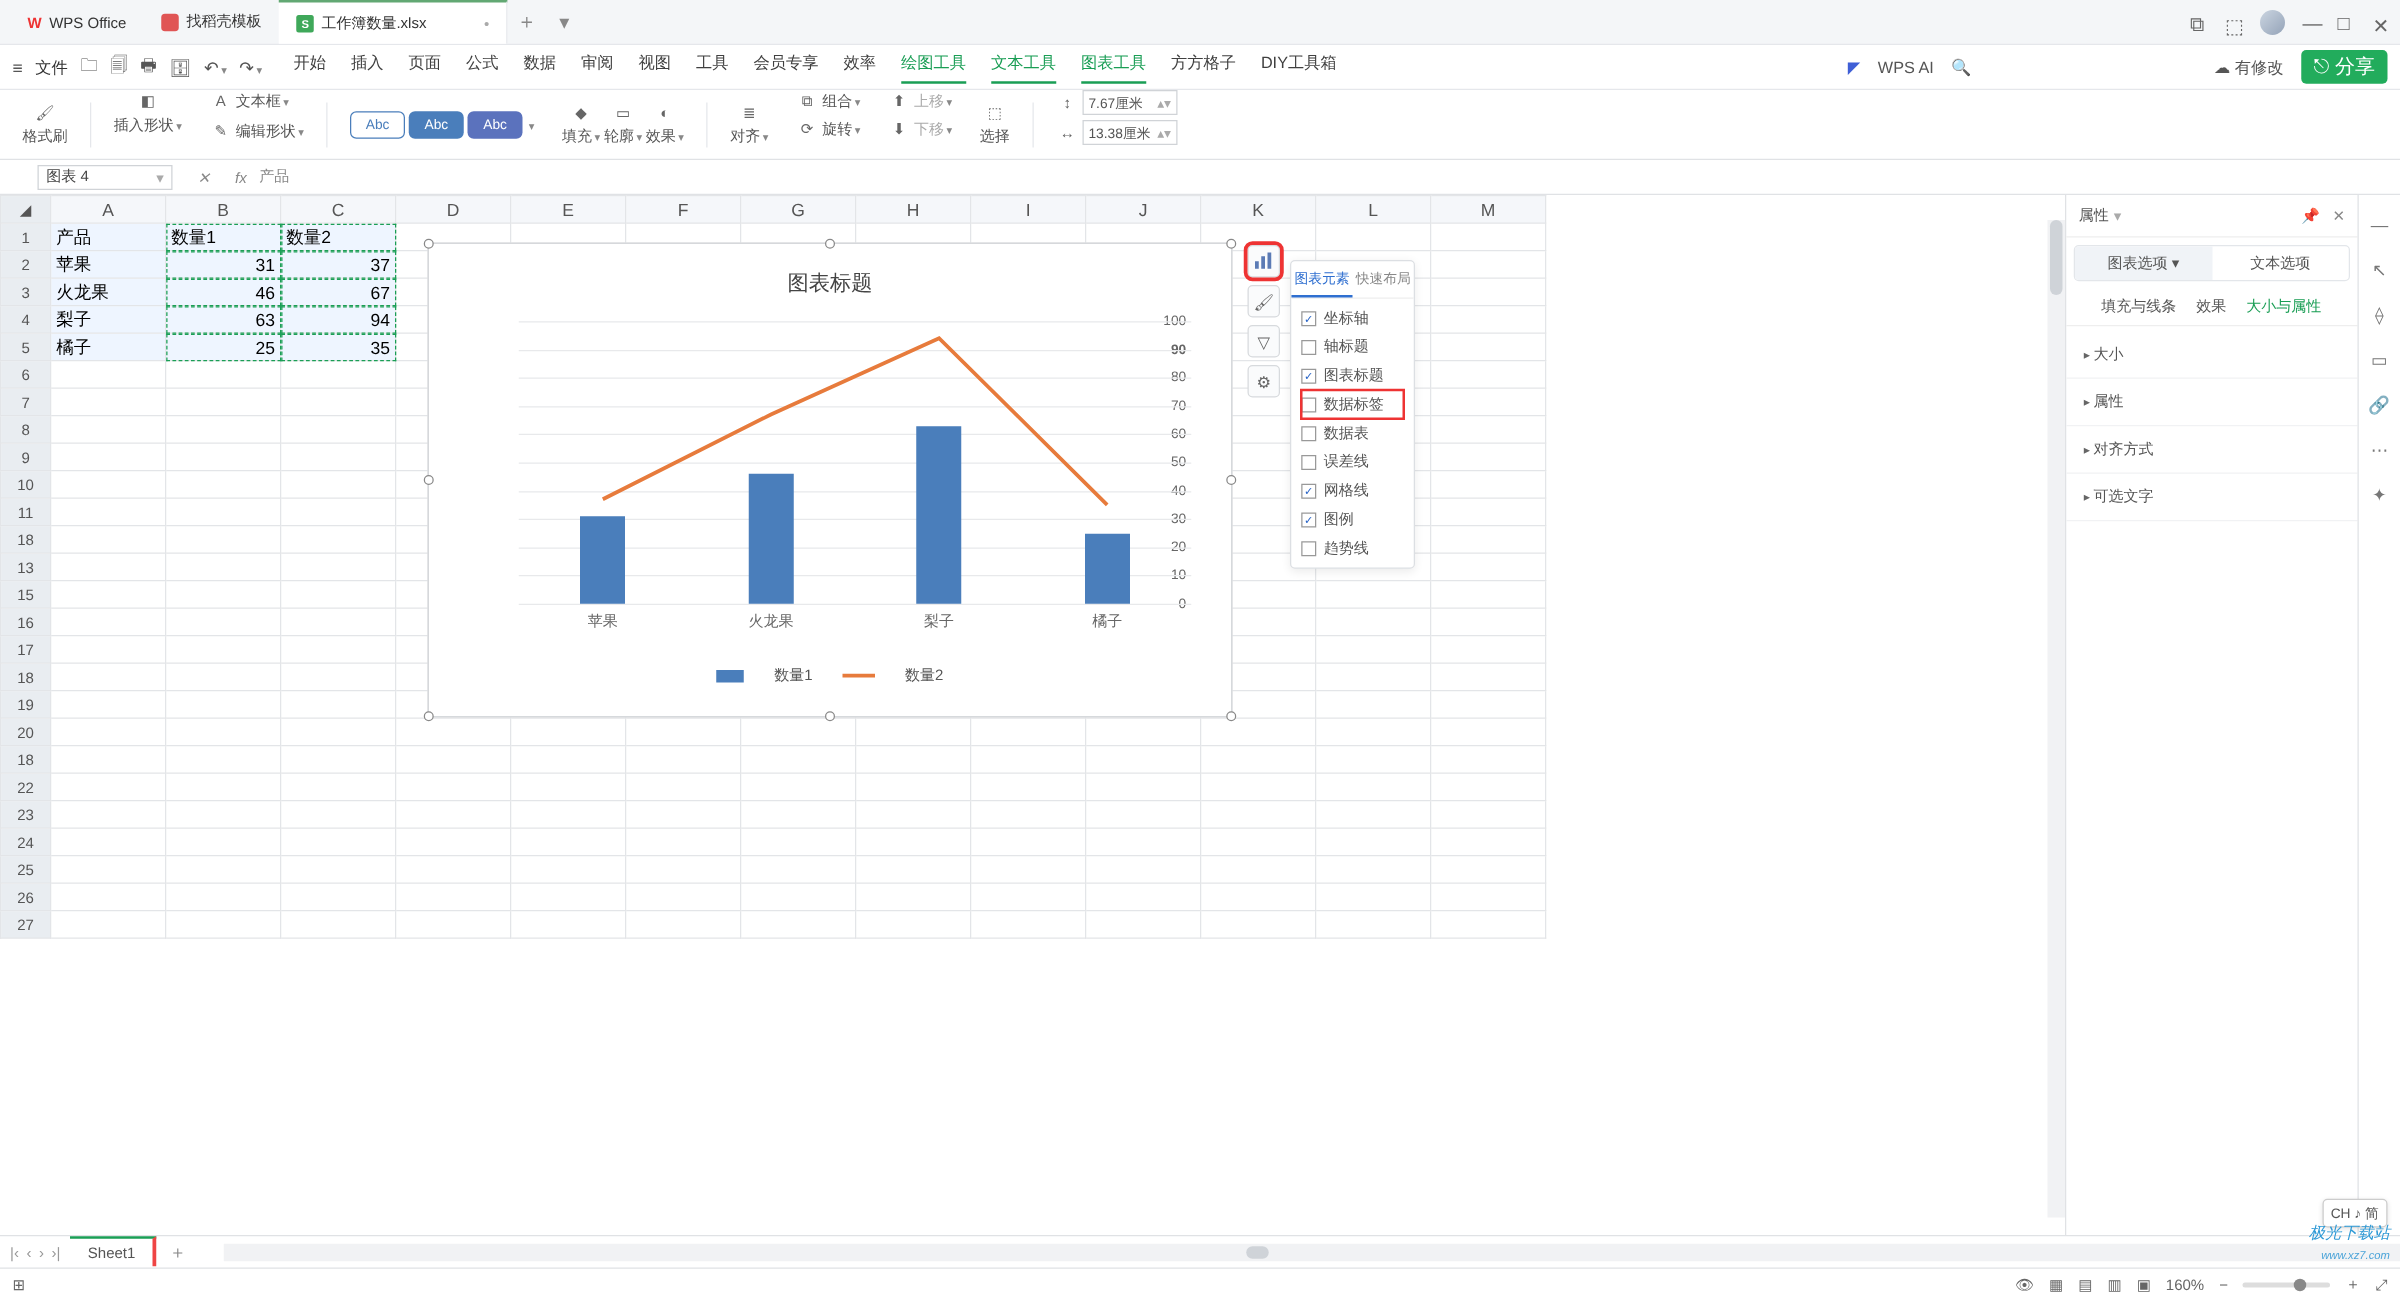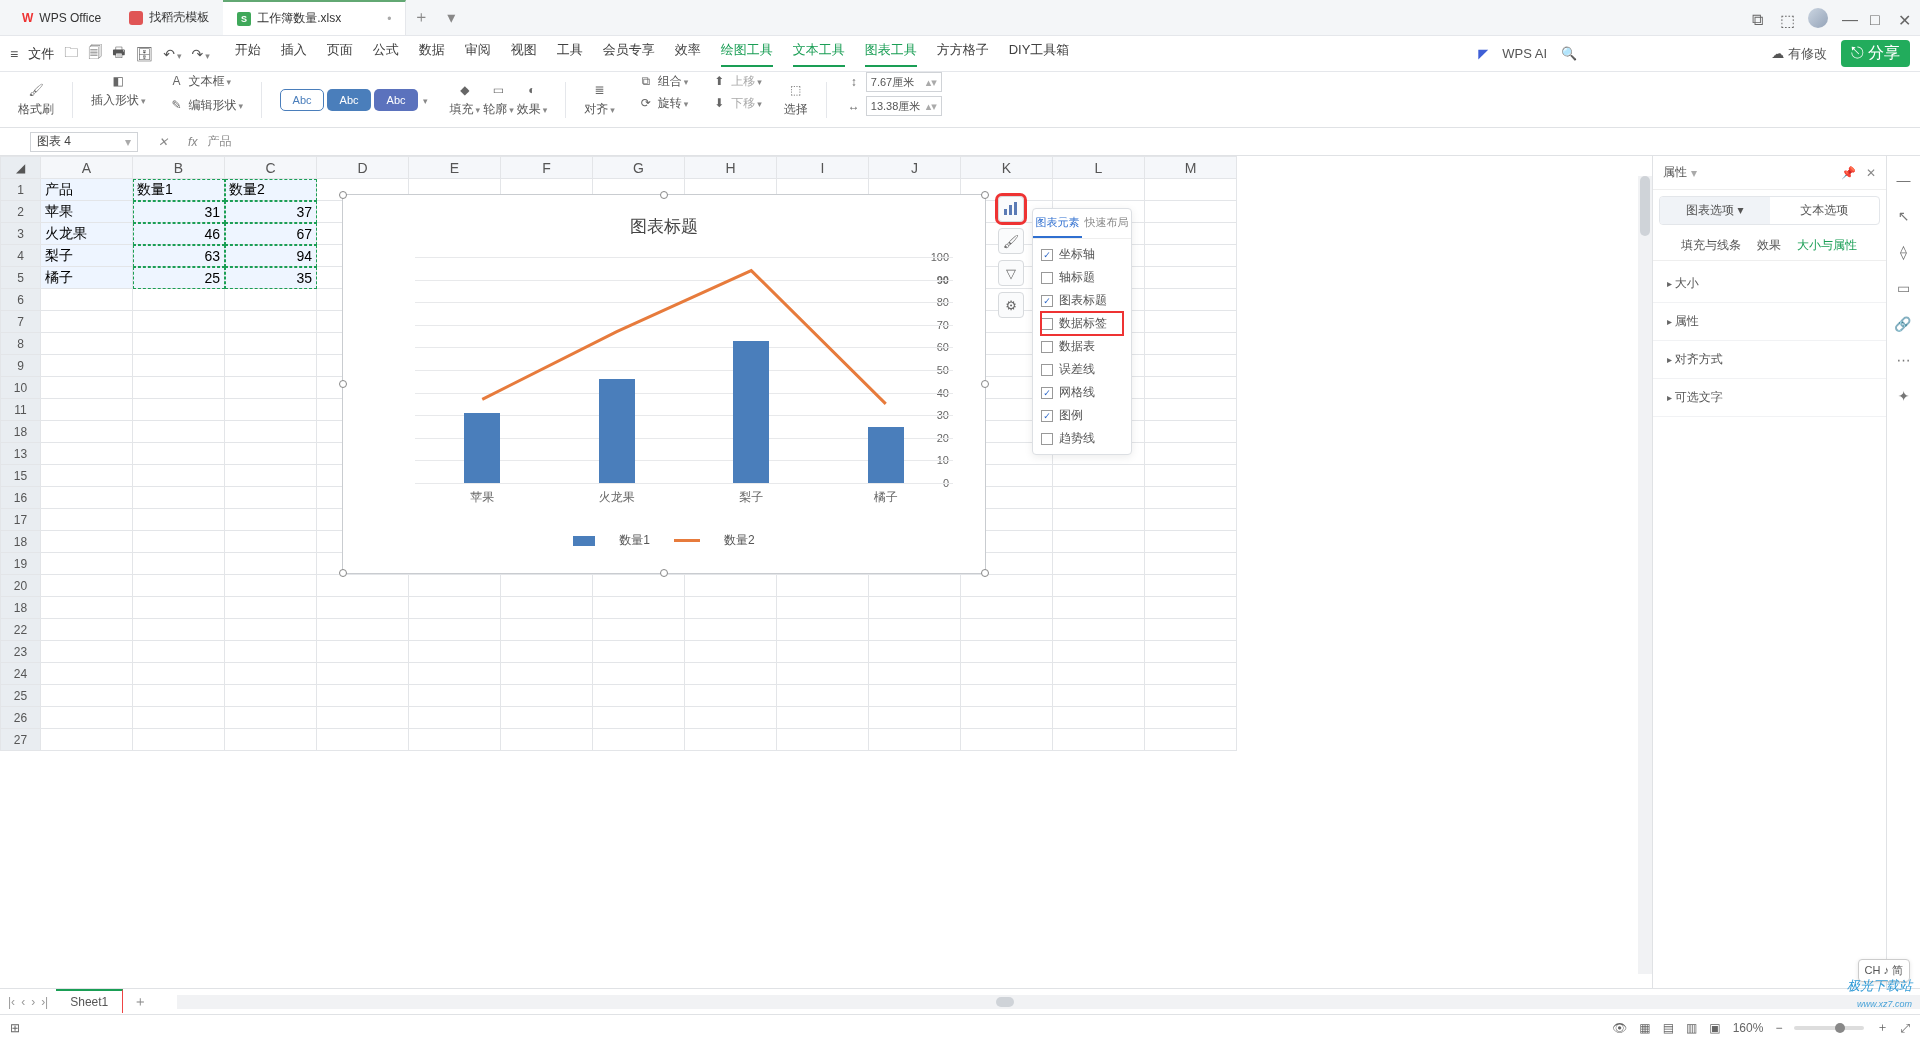--- a/index.html
+++ b/index.html
@@ -104,21 +104,21 @@
 .side-sec { padding: 10px 14px; border-bottom: 1px solid #f1f2f4; cursor: pointer; }
 .side-sec::before { content: "▸ "; color: #666; font-size: 10px; }
 
 
 .rail { width: 34px; border-left: 1px solid #e0e2e5; display: flex; flex-direction: column; align-items: center; gap: 16px; padding-top: 14px; color: #777; font-size: 14px; }
 .rail .ri { width: 20px; height: 20px; display: flex; align-items: center; justify-content: center; cursor: pointer; }
 
 
 .sheetbar { height: 26px; border-top: 1px solid #e0e2e5; display: flex; align-items: center; font-size: 12px; color: #555; }
 .sheetbar .nav { display: flex; gap: 6px; padding: 0 8px; color: #999; }
-.sheet-tab { padding: 4px 14px; border-right: 1px solid #ef4444; background: #fff; border-top: 2px solid #1a9e55; margin-top: -2px; }
+.sheet-tab { padding: 4px 14px; border-right: 3px solid #ef4444; background: #fff; border-top: 2px solid #1a9e55; margin-top: -2px; }
 .plus-sheet { padding: 0 10px; color: #888; font-size: 14px; }
 
 
 .status { height: 26px; border-top: 1px solid #e0e2e5; display: flex; align-items: center; font-size: 12px; color: #666; padding: 0 10px; }
 .status-right { margin-left: auto; display: flex; align-items: center; gap: 12px; }
 
 
 .ime { position: absolute; right: 10px; bottom: 58px; background: #fff; border: 1px solid #ccc; border-radius: 4px; padding: 3px 6px; font-size: 11px; color: #555; box-shadow: 0 1px 4px rgba(0,0,0,.1); }
 
 

